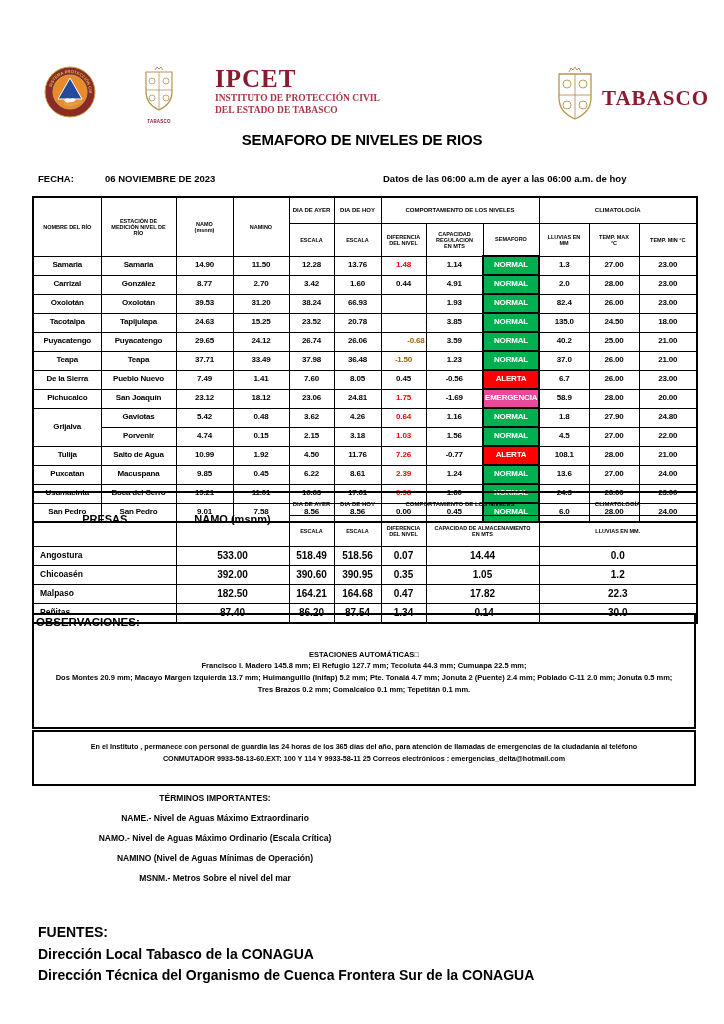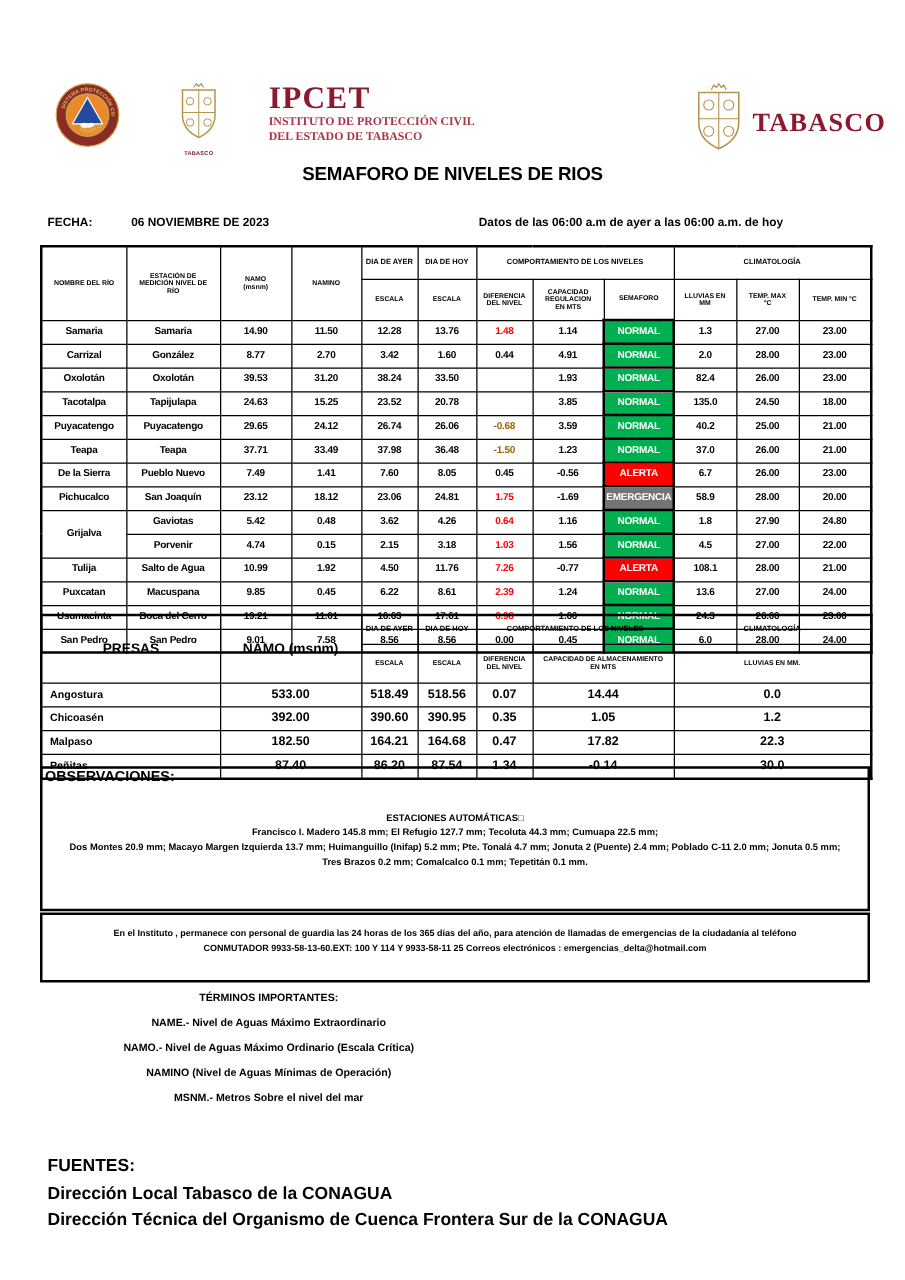--- a/index.html
+++ b/index.html
@@ -196,21 +196,21 @@
           <td class="dat">2.0</td>
           <td class="dat">28.00</td>
           <td class="dat">23.00</td>
         </tr>
         <tr>
           <td class="dat" rowspan="1">Oxolotán</td>
           <td class="dat">Oxolotán</td>
           <td class="dat">39.53</td>
           <td class="dat">31.20</td>
           <td class="dat">38.24</td>
-          <td class="dat">33.50</td>
+          <td class="dat">66.93</td>
           <td class="dat" style="color: rgb(153, 102, 0); padding-left: 47px;">-0.64</td>
           <td class="dat">1.93</td>
           <td class="dat sem-cell" style="background: rgb(0, 176, 80);">NORMAL</td>
           <td class="dat">82.4</td>
           <td class="dat">26.00</td>
           <td class="dat">23.00</td>
         </tr>
         <tr>
           <td class="dat" rowspan="1">Tacotalpa</td>
           <td class="dat">Tapijulapa</td>
@@ -225,21 +225,21 @@
           <td class="dat">24.50</td>
           <td class="dat">18.00</td>
         </tr>
         <tr>
           <td class="dat" rowspan="1">Puyacatengo</td>
           <td class="dat">Puyacatengo</td>
           <td class="dat">29.65</td>
           <td class="dat">24.12</td>
           <td class="dat">26.74</td>
           <td class="dat">26.06</td>
-          <td class="dat" style="color: rgb(153, 102, 0);">-0.68</td>
+          <td class="dat" style="color: rgb(153, 102, 0); text-align: right;">-0.68</td>
           <td class="dat">3.59</td>
           <td class="dat sem-cell" style="background: rgb(0, 176, 80);">NORMAL</td>
           <td class="dat">40.2</td>
           <td class="dat">25.00</td>
           <td class="dat">21.00</td>
         </tr>
         <tr>
           <td class="dat" rowspan="1">Teapa</td>
           <td class="dat">Teapa</td>
           <td class="dat">37.71</td>
@@ -269,21 +269,21 @@
         </tr>
         <tr>
           <td class="dat" rowspan="1">Pichucalco</td>
           <td class="dat">San Joaquín</td>
           <td class="dat">23.12</td>
           <td class="dat">18.12</td>
           <td class="dat">23.06</td>
           <td class="dat">24.81</td>
           <td class="dat" style="color: rgb(255, 0, 0);">1.75</td>
           <td class="dat">-1.69</td>
-          <td class="dat sem-cell" style="background: #737373;">EMERGENCIA</td>
+          <td class="dat sem-cell" style="background: #ec4899;">EMERGENCIA</td>
           <td class="dat">58.9</td>
           <td class="dat">28.00</td>
           <td class="dat">20.00</td>
         </tr>
         <tr>
           <td class="dat" rowspan="2">Grijalva</td>
           <td class="dat">Gaviotas</td>
           <td class="dat">5.42</td>
           <td class="dat">0.48</td>
           <td class="dat">3.62</td>

